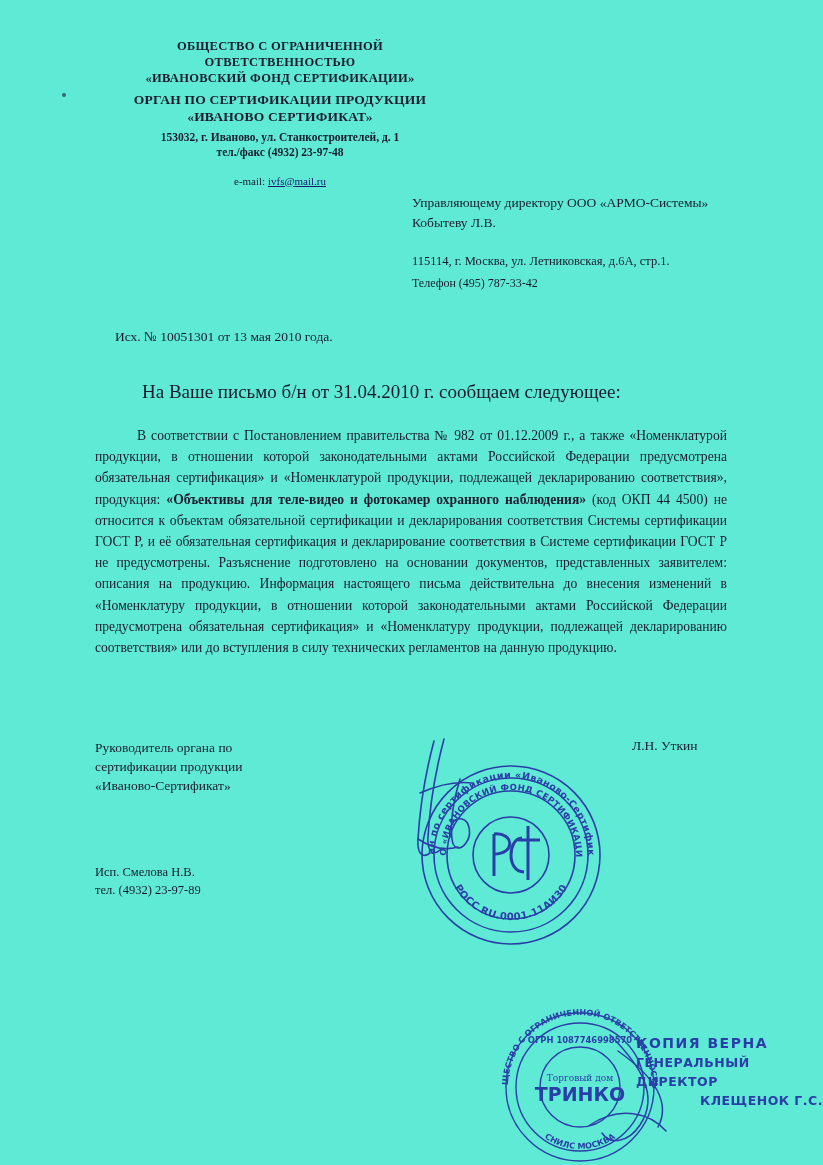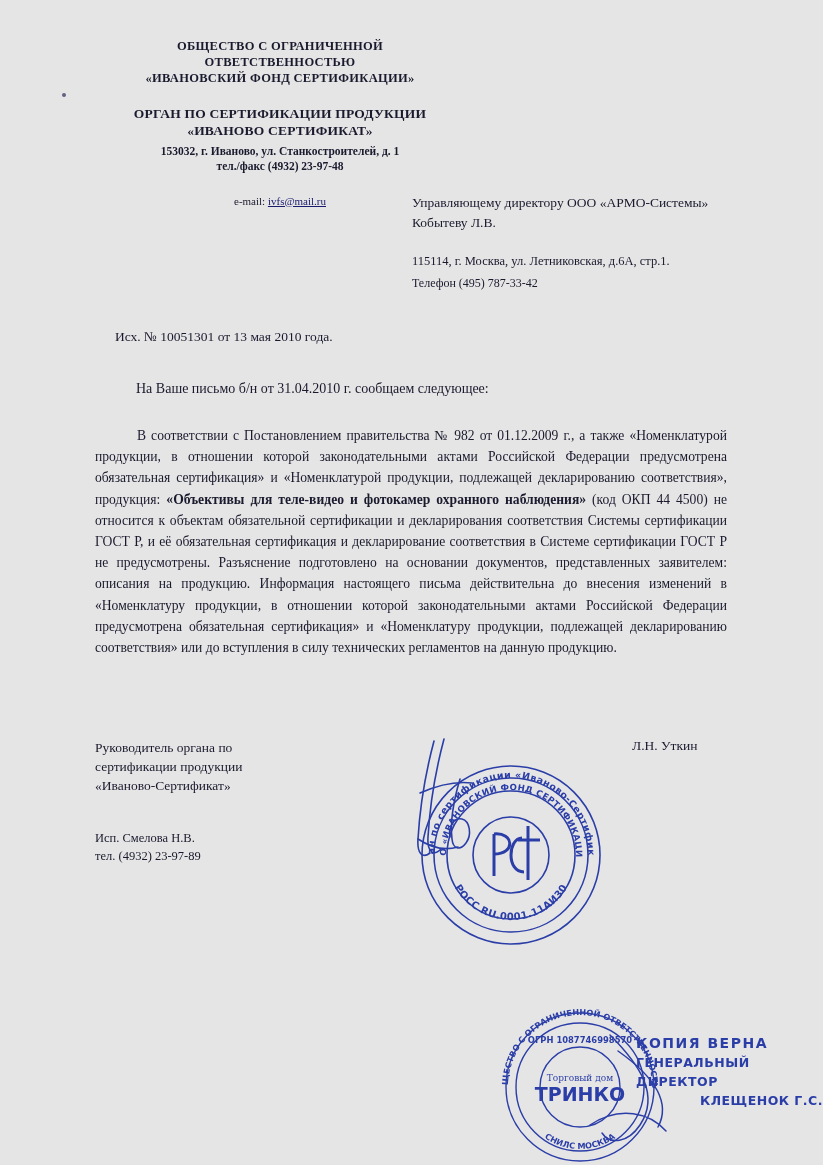--- a/index.html
+++ b/index.html
@@ -11,52 +11,52 @@
     width: 823px;
     height: 1165px;
     position: relative;
     font-family: "Liberation Serif", serif;
     color: #1a1a2e;
     overflow: hidden;
   }
   .page {
     position: absolute;
     inset: 0;
-    background: #e5e5e5;
+    background: #5eead4;
   }
   
   .letterhead {
     position: absolute;
     left: 0;
     top: 38px;
     width: 560px;
     text-align: center;
     font-weight: bold;
     line-height: 1.28;
   }
   .lh-org {
     font-size: 12.5px;
     letter-spacing: .3px;
   }
   .lh-body {
     font-size: 13.5px;
-    margin-top: 19px;
+    margin-top: 5px;
     letter-spacing: .2px;
   }
   .lh-addr {
     font-size: 11.5px;
     font-weight: bold;
     margin-top: 4px;
     line-height: 1.35;
     text-align: center;
   }
   .lh-mail {
     font-weight: normal;
     font-size: 11px;
-    margin-top: 19px;
+    margin-top: 13px;
   }
   .lh-mail .mail-link {
     color: #1a1a6e;
     text-decoration: underline;
   }
   .dot-mark {
     position: absolute;
     left: 62px;
     top: 93px;
     width: 4px;
@@ -86,23 +86,23 @@
   
   .refno {
     position: absolute;
     left: 115px;
     top: 329px;
     font-size: 13.5px;
   }
   
   .salutation {
     position: absolute;
-    left: 136px;
+    left: 142px;
     top: 381px;
-    font-size: 14px;
+    font-size: 19px;
   }
   .body-text {
     position: absolute;
     left: 95px;
     top: 425px;
     width: 632px;
     font-size: 13.6px;
     line-height: 1.56;
     text-align: justify;
     text-indent: 42px;
@@ -118,21 +118,21 @@
   }
   .sig-name {
     position: absolute;
     left: 632px;
     top: 738px;
     font-size: 13.5px;
   }
   .executor {
     position: absolute;
     left: 95px;
-    top: 830px;
+    top: 864px;
     font-size: 12.5px;
     line-height: 1.4;
   }
   
   .stamp-round {
     position: absolute;
     left: 418px;
     top: 762px;
     width: 186px;
     height: 186px;

